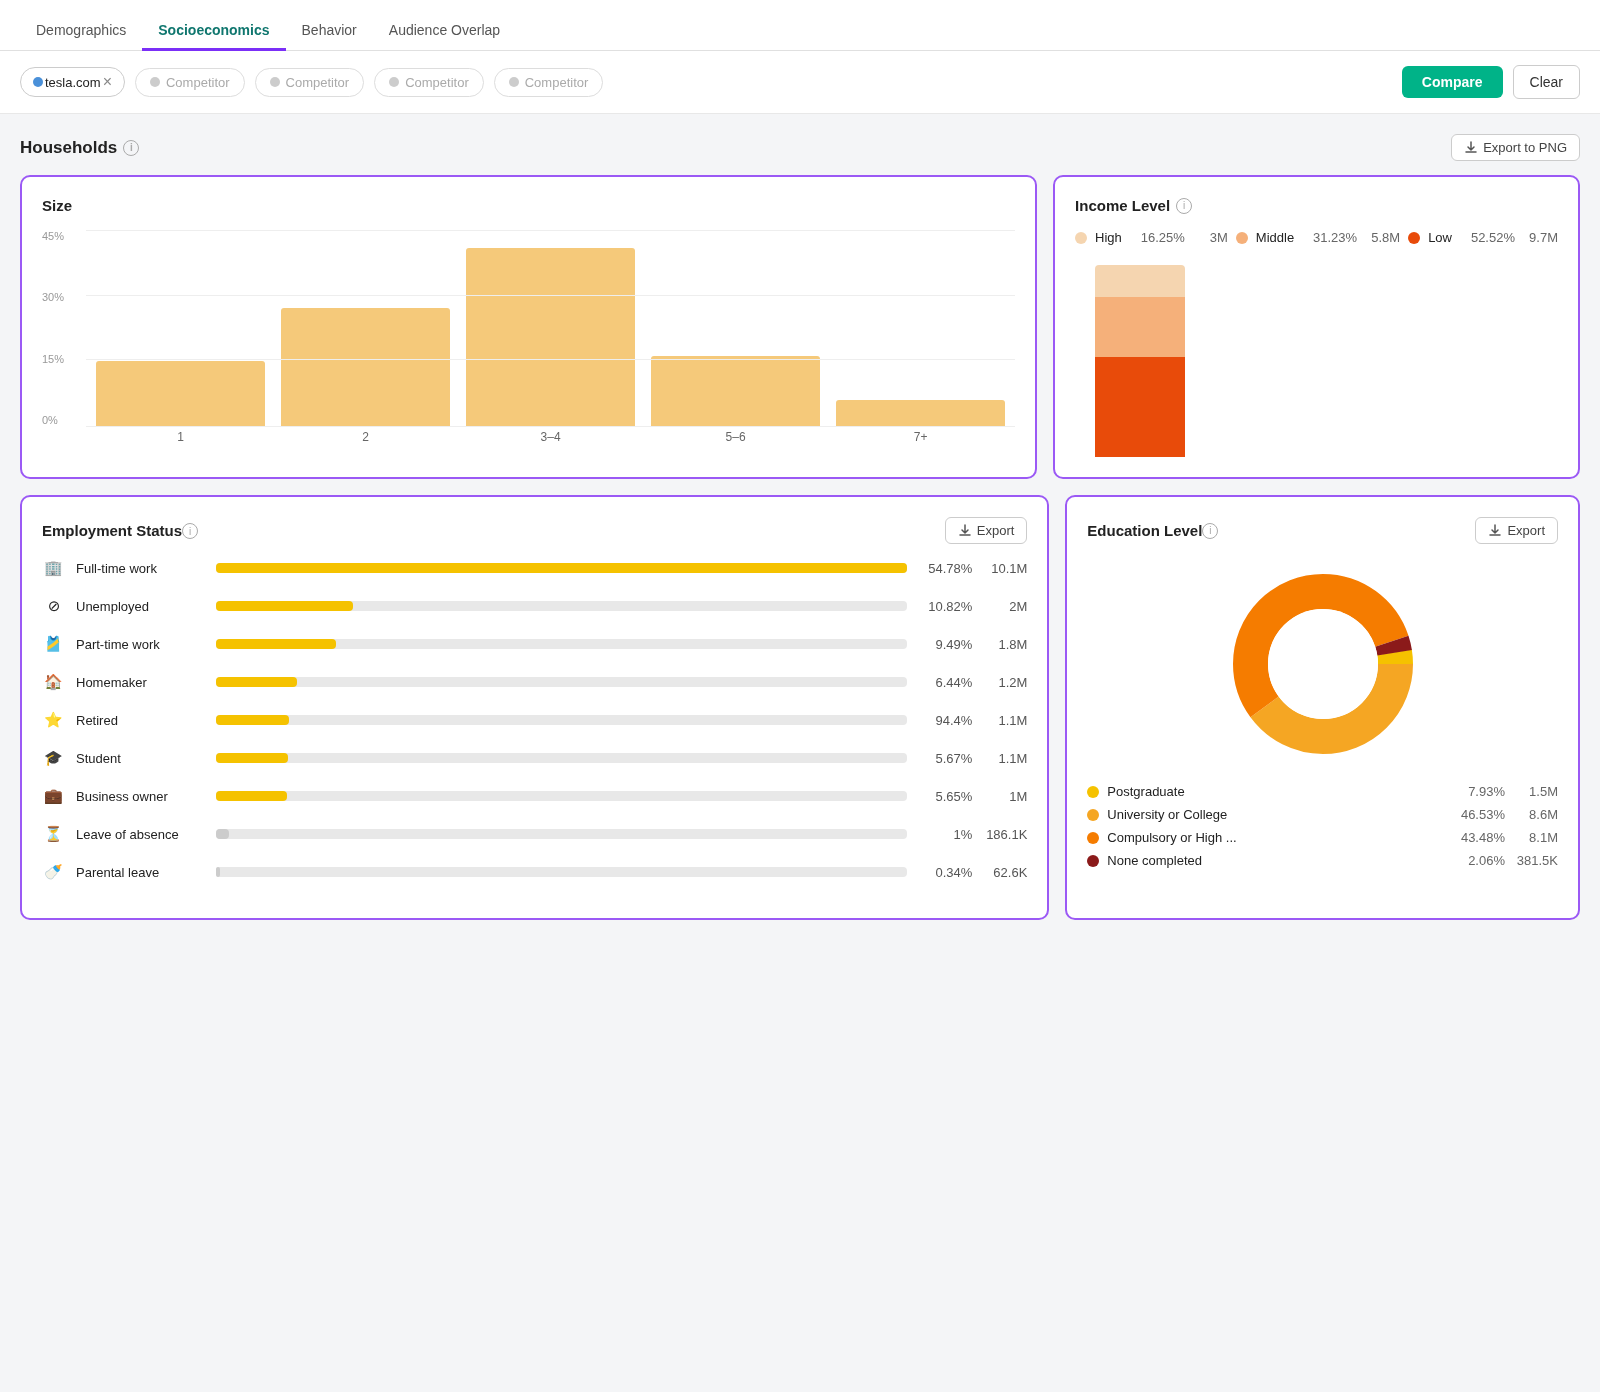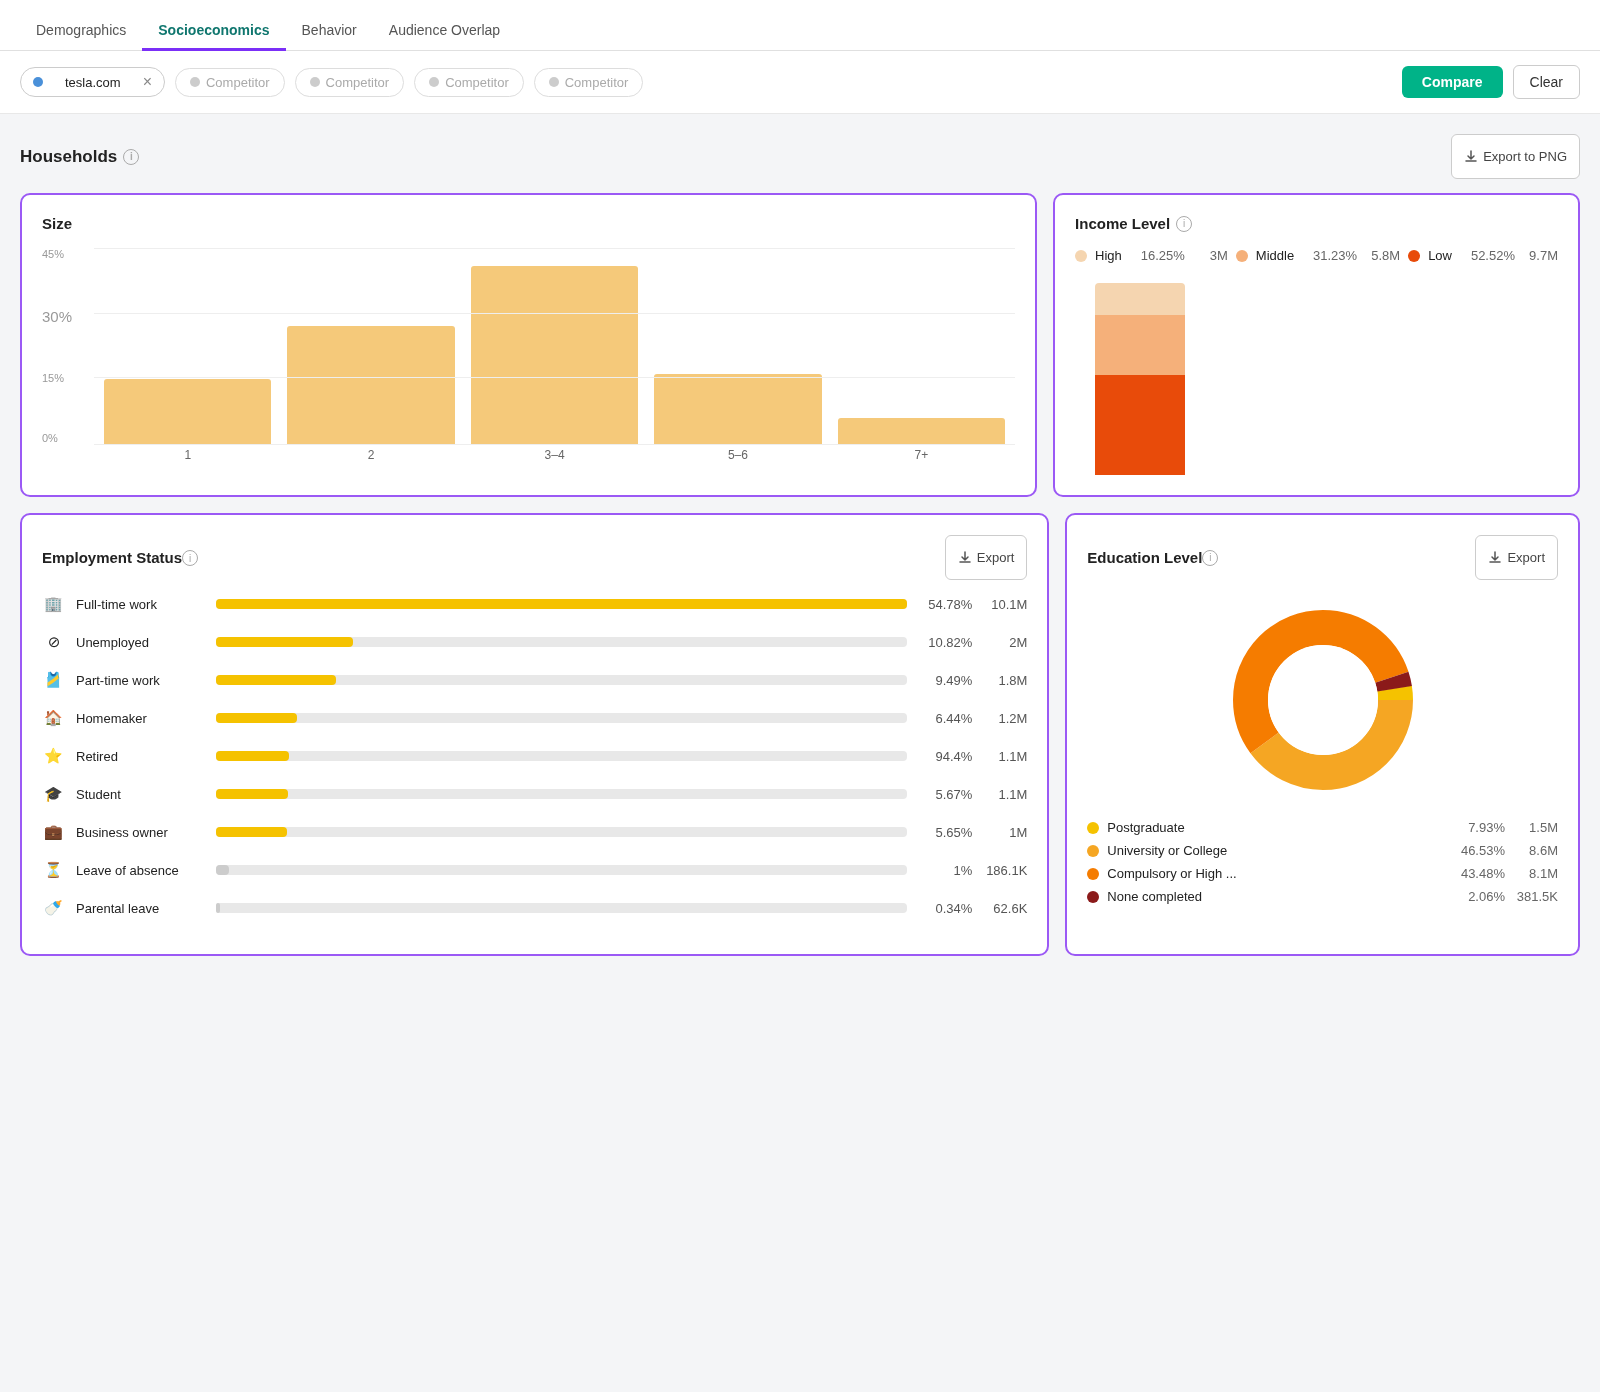--- a/index.html
+++ b/index.html
@@ -7,36 +7,36 @@
 
     .app-container { padding: 0; background: #fff; max-width: 1600px; }
 
     
     .nav-tabs { display: flex; gap: 0; padding: 12px 20px 0; background: #fff; border-bottom: 1px solid #e0e0e0; text-align: right; }
     .nav-tab { padding: 10px 16px; cursor: pointer; font-size: 14px; color: #555; border-bottom: 3px solid transparent; margin-bottom: -1px; }
     .nav-tab.active { color: #0f766e; border-bottom: 3px solid #7b2ff7; font-weight: 600; }
 
     
     .toolbar { display: flex; align-items: center; gap: 10px; padding: 14px 20px; background: #fff; border-bottom: 1px solid #e8e8e8; }
-    .domain-pill { display: flex; align-items: center; gap: 22px; background: #fff; border: 1px solid #ccc; border-radius: 20px; padding: 6px 12px; font-size: 13px; }
+    .domain-pill { display: flex; align-items: center; gap: 2px; background: #fff; border: 1px solid #ccc; border-radius: 20px; padding: 6px 12px; font-size: 13px; }
     .domain-dot { width: 10px; height: 10px; border-radius: 50%; background: #4a90d9; }
     .domain-close { cursor: pointer; color: #888; font-size: 16px; line-height: 1; }
     .competitor-pill { display: flex; align-items: center; gap: 6px; background: #fff; border: 1px solid #ddd; border-radius: 20px; padding: 6px 14px; font-size: 13px; color: #aaa; }
     .competitor-dot { width: 10px; height: 10px; border-radius: 50%; background: #ccc; }
     .compare-btn { background: #00b388; color: #fff; border: none; border-radius: 6px; padding: 8px 20px; font-size: 14px; font-weight: 600; cursor: pointer; margin-left: auto; }
     .clear-btn { background: #fff; color: #333; border: 1px solid #ccc; border-radius: 6px; padding: 8px 16px; font-size: 14px; cursor: pointer; }
 
     
     .main-content { padding: 20px; background: #f4f5f7; }
 
     
     .section-header { display: flex; justify-content: space-between; align-items: center; margin-bottom: 14px; }
     .section-title { font-size: 17px; font-weight: 700; display: flex; align-items: center; gap: 6px; }
     .info-icon { display: inline-flex; align-items: center; justify-content: center; width: 16px; height: 16px; border-radius: 50%; border: 1px solid #aaa; color: #aaa; font-size: 10px; cursor: pointer; }
-    .export-btn { display: flex; align-items: center; gap: 5px; background: #fff; border: 1px solid #ccc; border-radius: 6px; padding: 14px 12px; font-size: 13px; cursor: pointer; color: #444; }
+    .export-btn { display: flex; align-items: center; gap: 5px; background: #fff; border: 1px solid #ccc; border-radius: 6px; padding: 5px 12px; font-size: 13px; cursor: pointer; color: #444; }
 
     
     .cards-row { display: grid; gap: 16px; margin-bottom: 16px; }
     .cards-row-top { grid-template-columns: 2fr 1fr; }
     .cards-row-bottom { grid-template-columns: 2fr 1fr; }
 
     .card { background: #fff; border: 2px solid #9b59f5; border-radius: 10px; padding: 20px; }
 
     
     .chart-title { font-size: 15px; font-weight: 700; margin-bottom: 16px; }
@@ -123,21 +123,21 @@
     </div>
 
     <div class="cards-row cards-row-top">
 
       <div class="card">
         <div class="chart-title">Size</div>
         <div style="display:flex; gap:12px; align-items:stretch;">
 
           <div style="display:flex; flex-direction:column; justify-content:space-between; height:220px; margin-right:10px; padding-bottom:24px;">
             <span style="font-size:11px;color:#999;">45%</span>
-            <span style="font-size:15px;color:#999;">30%</span>
+            <span style="font-size:11px;color:#999;">30%</span>
             <span style="font-size:11px;color:#999;">15%</span>
             <span style="font-size:11px;color:#999;">0%</span>
           </div>
 
           <div style="flex:1; position:relative; height:220px;">
 
             <div style="position:absolute;top:0;left:0;right:0;height:196px;">
               <div style="position:absolute;top:0;left:0;right:0;border-top:1px solid #eee;"></div>
               <div style="position:absolute;top:33%;left:0;right:0;border-top:1px solid #eee;"></div>
               <div style="position:absolute;top:66%;left:0;right:0;border-top:1px solid #eee;"></div>

